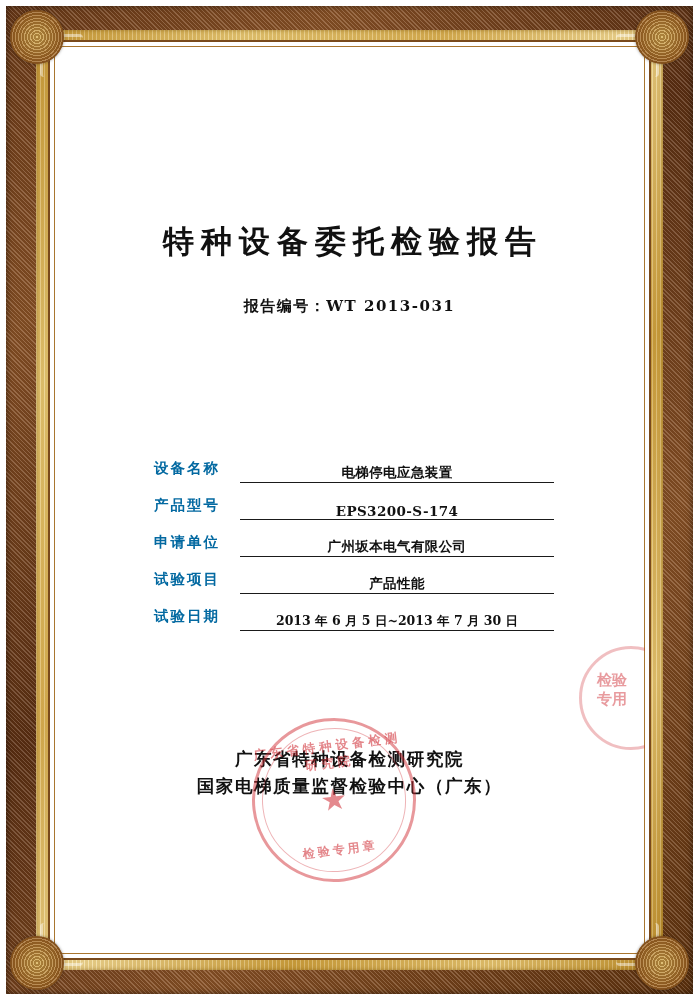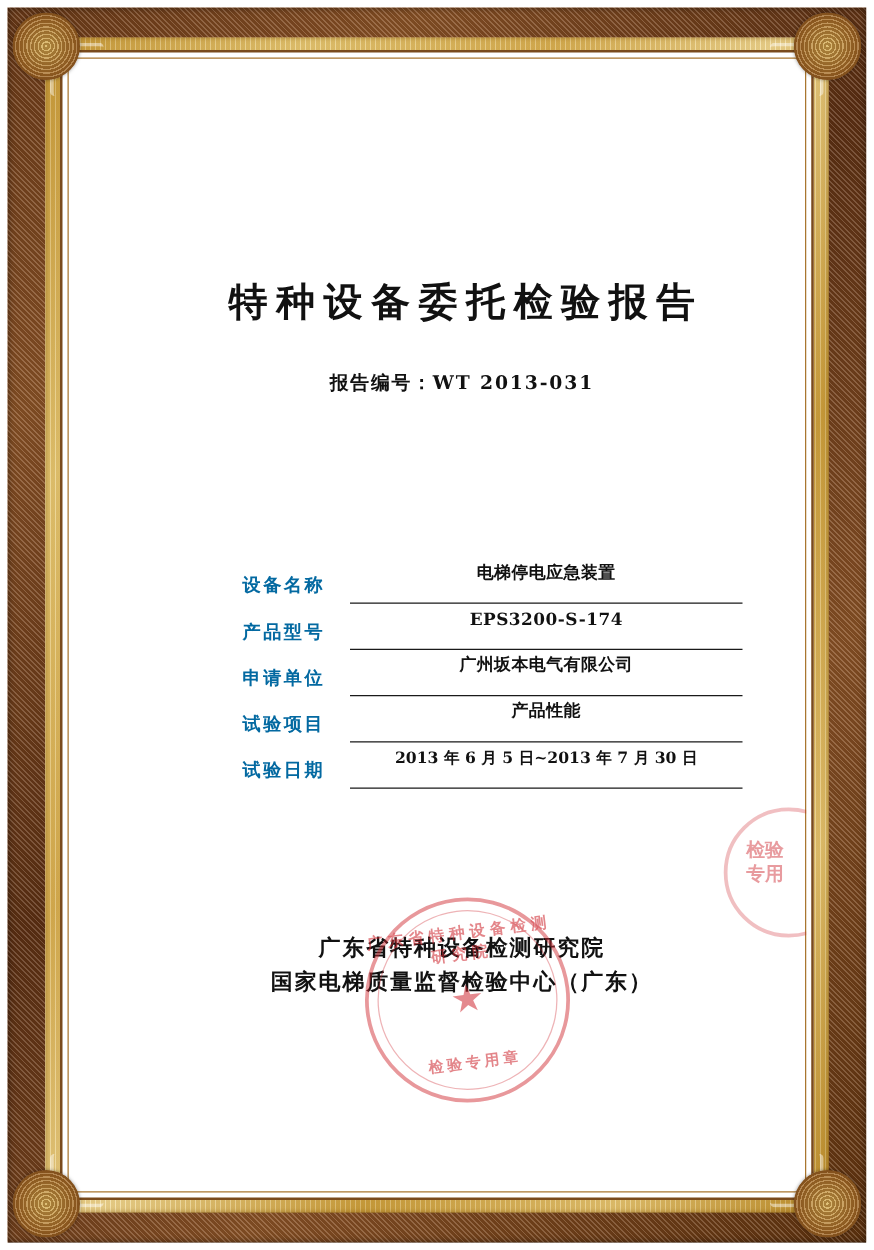--- a/index.html
+++ b/index.html
@@ -112,21 +112,20 @@
   .flourish.br { right: 40px; bottom: 34px;border-left: none;  border-top: none; }
 
   
   .content {
     position: absolute;
     left: 54px;
     top: 46px;
     right: 54px;
     bottom: 46px;
     overflow: hidden;
-    margin-left: 40px;
   }
 
   .doc-title {
     position: absolute;
     top: 175px;
     left: 0;
     right: 0;
     text-align: center;
     font-family: "DejaVu Serif", serif;
     font-size: 31px;
@@ -172,21 +171,21 @@
     width: 86px;
   }
   .field-value {
     flex: 1;
     border-bottom: 1px solid #1a1a1a;
     text-align: center;
     font-family: "DejaVu Serif", serif;
     font-size: 13.5px;
     font-weight: bold;
     color: #111111;
-    padding-bottom: 15px;
+    padding-bottom: 0;
     letter-spacing: 0.4px;
     white-space: nowrap;
   }
   .field-value.compact {
     font-size: 12.5px;
     letter-spacing: 0px;
   }
 
   
   .issuer {

